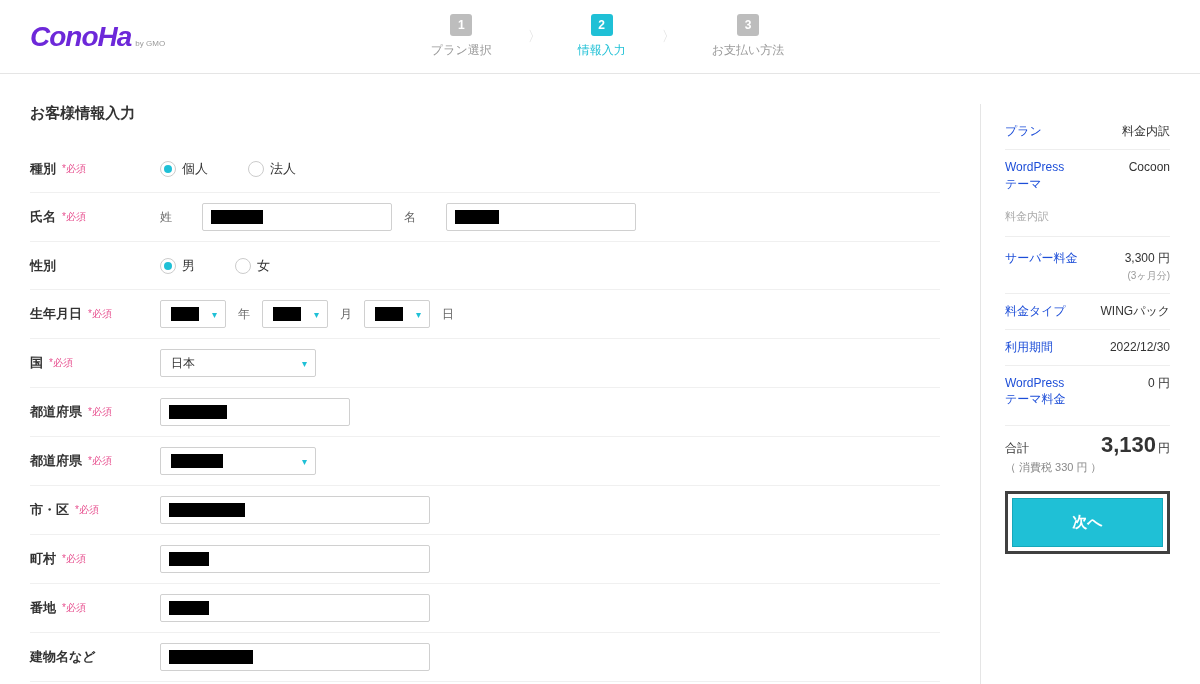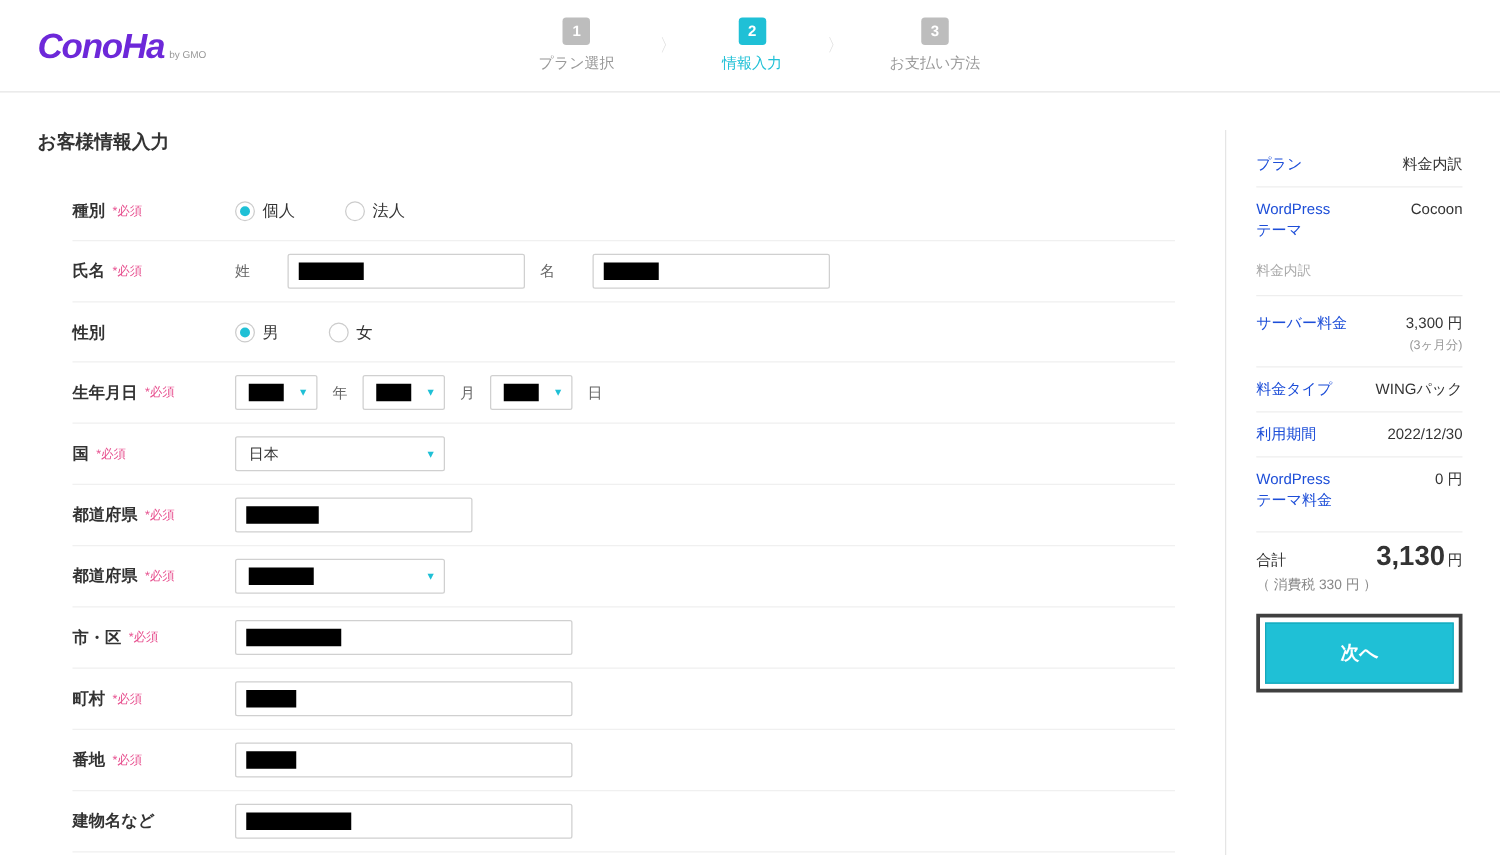--- a/index.html
+++ b/index.html
@@ -16,37 +16,37 @@
 .step-label { font-size: 12px; color: #999; }
 .step.active .step-label { color: #1fc0d6; }
 .step-arrow { color: #ddd; font-size: 14px; }
 
 .container { display: flex; padding: 30px; gap: 40px; }
 .main { flex: 1; }
 .sidebar { width: 190px; border-left: 1px solid #e5e5e5; padding-left: 24px; padding-top: 10px; }
 
 .section-title { font-size: 15px; font-weight: bold; margin-bottom: 22px; }
 
-.form-row { display: flex; align-items: center; padding: 10px 0; border-bottom: 1px solid #f0f0f0; min-height: 48px; margin-left: 28px; }
+.form-row { display: flex; align-items: center; padding: 10px 0; border-bottom: 1px solid #f0f0f0; min-height: 48px; }
 .form-row.noborder { border-bottom: none; }
 .form-label { width: 130px; font-size: 13px; font-weight: bold; display: flex; align-items: center; gap: 6px; flex-shrink: 0; }
 .req { color: #e7508f; font-size: 10px; font-weight: normal; }
 .form-ctrl { display: flex; align-items: center; gap: 12px; flex-wrap: wrap; }
 
 .radio { display: inline-flex; align-items: center; gap: 6px; margin-right: 28px; cursor: pointer; }
 .radio-circle { width: 16px; height: 16px; border: 1px solid #ccc; border-radius: 50%; display: inline-flex; align-items: center; justify-content: center; }
 .radio-circle.checked::after { content: ""; width: 8px; height: 8px; background: #1fc0d6; border-radius: 50%; }
 
 .tinput { border: 1px solid #d0d0d0; border-radius: 2px; height: 28px; padding: 0 8px; font-size: 12px; }
 .tinput.w190 { width: 190px; }
 .tinput.w270 { width: 270px; }
 .sublabel { font-size: 12px; color: #666; width: 30px; }
 
 .select { border: 1px solid #d0d0d0; border-radius: 2px; height: 28px; padding: 0 26px 0 10px; font-size: 12px; position: relative; display: inline-flex; align-items: center; background: #fff; }
-.select.w160 { width: 168px; }
+.select.w160 { width: 156px; }
 .select.w66 { width: 66px; }
 .select-caret { position: absolute; right: 8px; color: #1fc0d6; font-size: 10px; }
 
 .redacted { display: inline-block; background: #000; height: 14px; }
 .redacted.w52 { width: 52px; }
 .redacted.w44 { width: 44px; }
 .redacted.w40 { width: 40px; }
 .redacted.w84 { width: 84px; }
 .redacted.w58 { width: 58px; }
 .redacted.w34 { width: 34px; }

